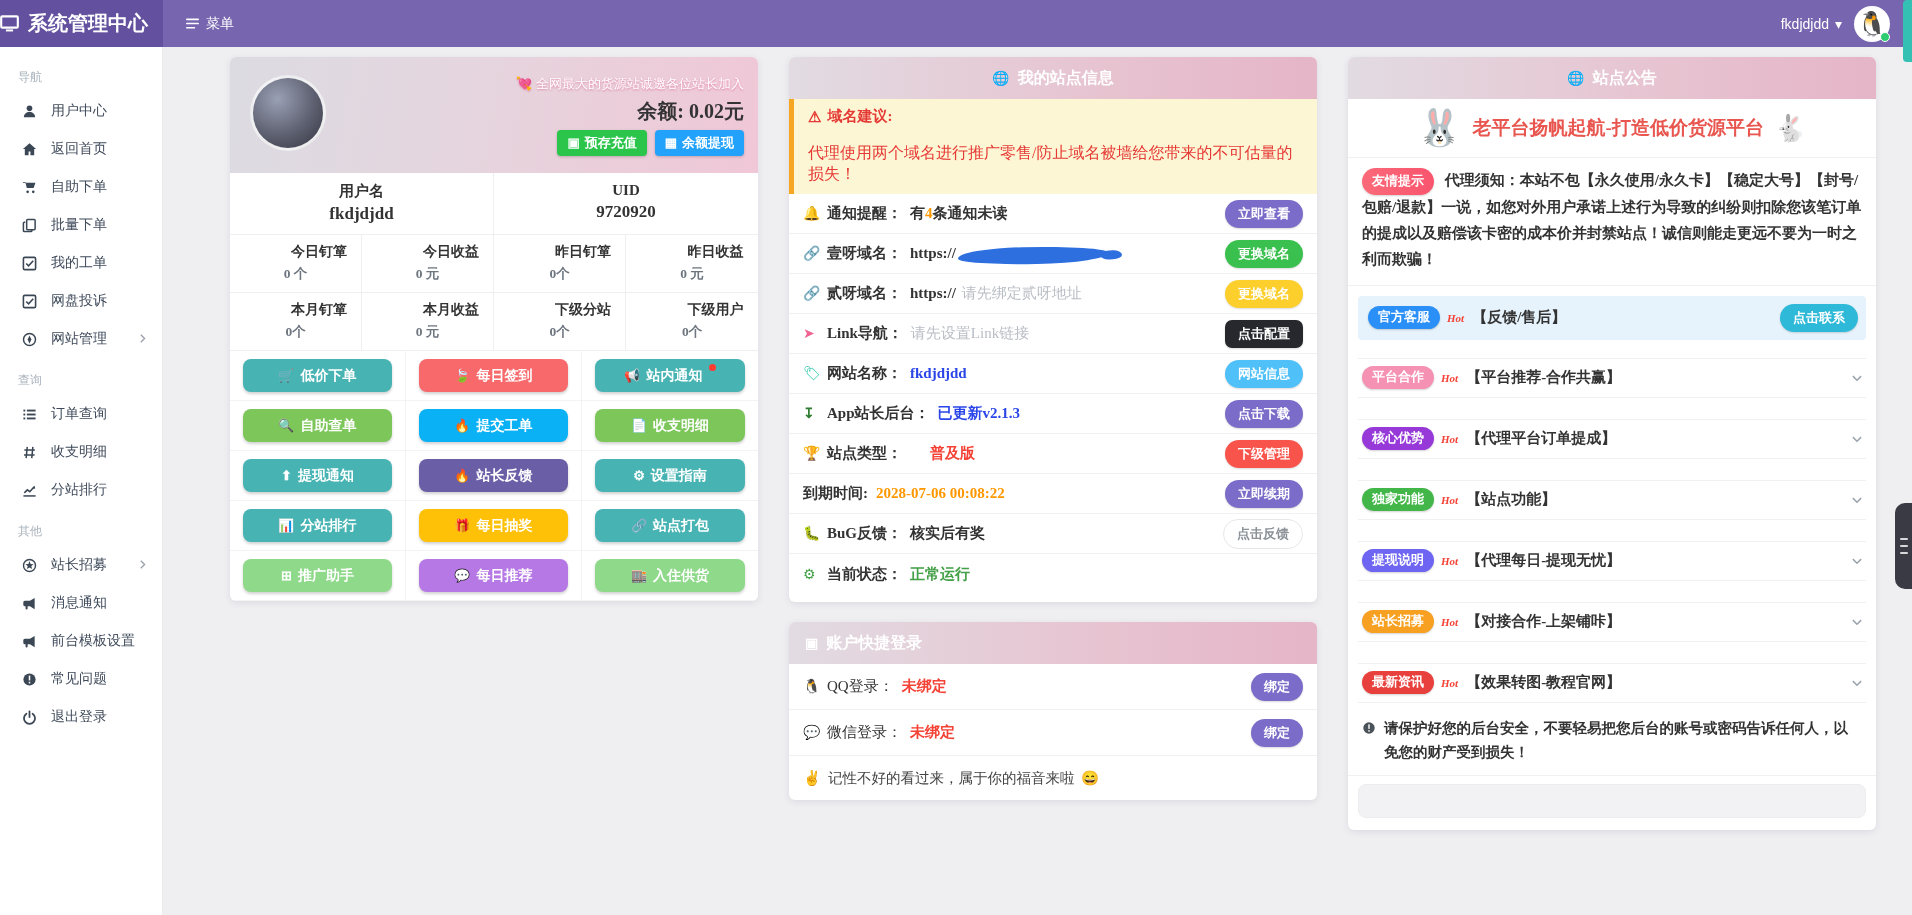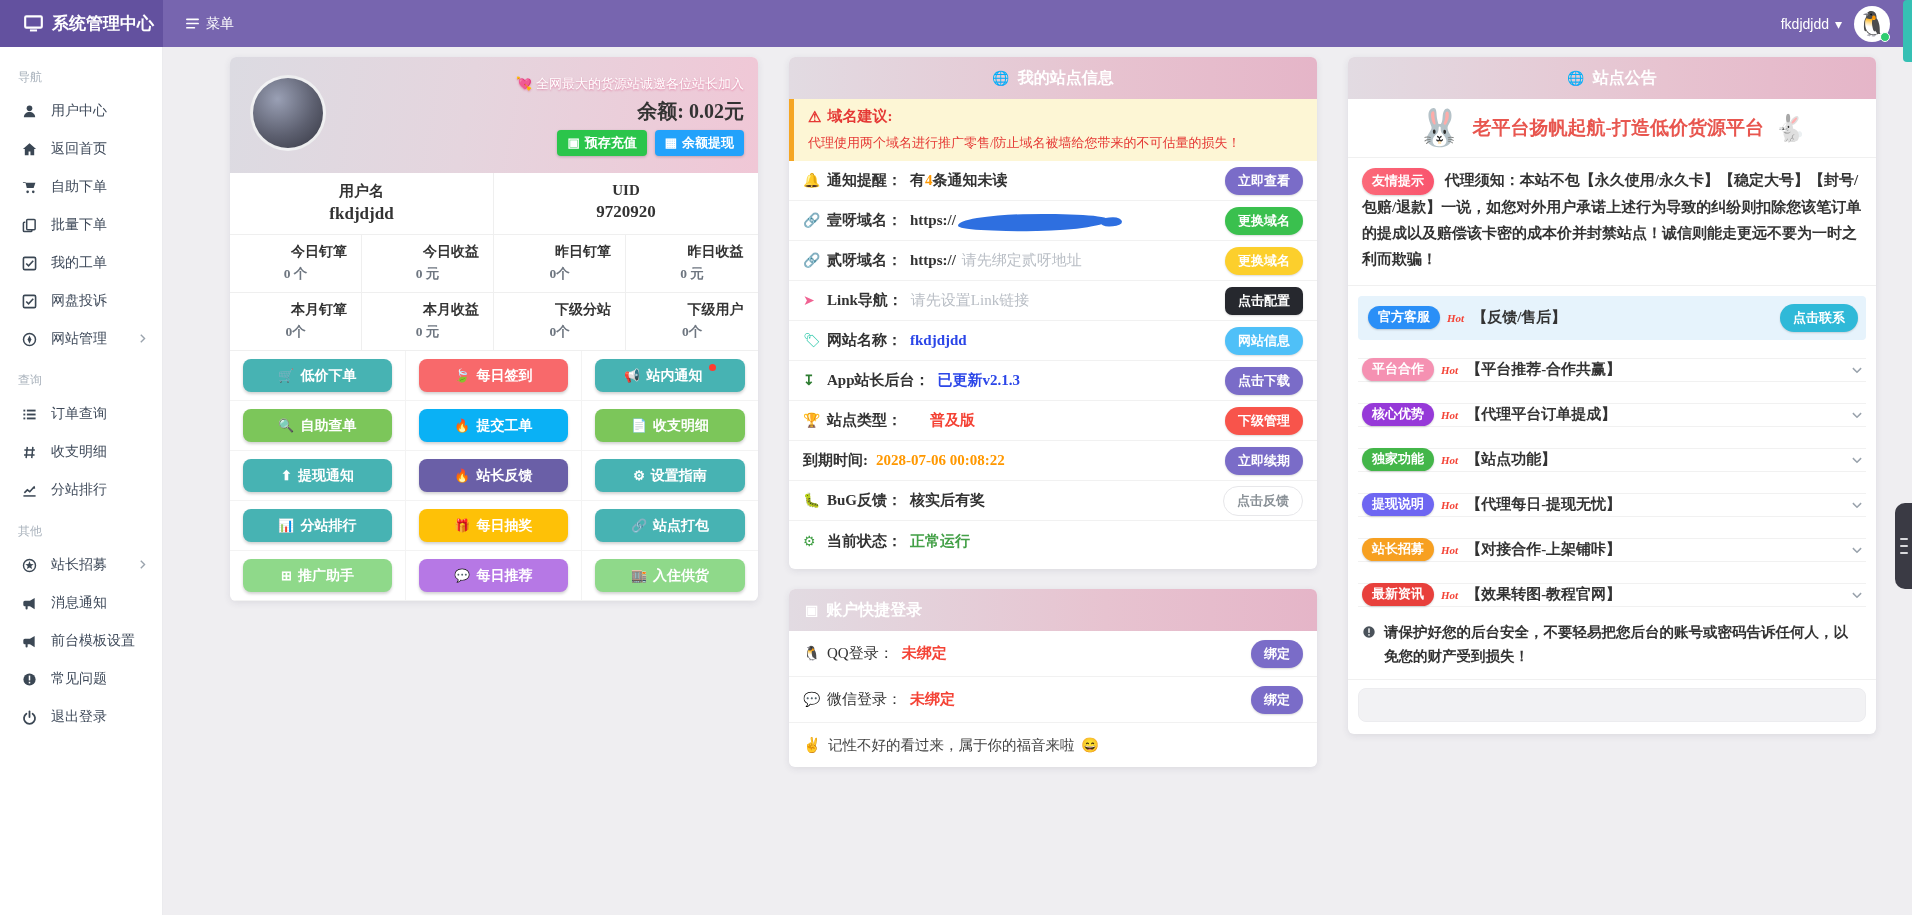--- a/index.html
+++ b/index.html
@@ -5,21 +5,21 @@
   * { margin:0; padding:0; box-sizing:border-box; }
   html,body { width:1912px; height:915px; overflow:hidden;
     font-family:"Liberation Sans","DejaVu Sans",sans-serif; background:#efeef1; }
   svg.ic { width:15px; height:15px; color:inherit; }
   svg.ic * { vector-effect:non-scaling-stroke; }
 
   
   .topbar { position:absolute; top:0; left:0; width:1912px; height:47px;
     background:#7765af; display:flex; align-items:center; z-index:30; }
   .brand { width:163px; height:47px; background:#63519f; color:#fff; display:flex;
-    align-items:center; gap:9px; padding-left:24px; font-weight:bold; font-size:17px; }
+    align-items:center; gap:9px; padding-left:0; font-weight:bold; font-size:20px; }
   .brand svg.ic { width:19px; height:19px; }
   .menu-toggle { color:#fff; font-size:14px; display:flex; align-items:center; gap:6px;
     margin-left:22px; cursor:pointer; }
   .topbar-right { margin-left:auto; display:flex; align-items:center; gap:12px; padding-right:22px; }
   .topbar-user { color:#fff; font-size:14px; display:flex; gap:6px; align-items:center; cursor:pointer; }
   .tb-avatar { width:36px; height:36px; border-radius:50%; background:#fff; position:relative;
     display:flex; align-items:center; justify-content:center; font-size:24px; }
   .tb-avatar .dot { position:absolute; right:0; bottom:0; width:10px; height:10px;
     border-radius:50%; background:#2ecc71; border:1.5px solid #fff; }
   .corner-accent { position:absolute; top:0; right:0; width:9px; height:62px;
@@ -81,21 +81,21 @@
   .qb-ico { font-size:13px; line-height:1; }
   .qb-dot { width:7px; height:7px; border-radius:50%; background:#ff3b30; position:relative; top:-8px; }
 
   
   .c-header { height:42px; display:flex; align-items:center; justify-content:center; gap:8px;
     background:linear-gradient(90deg,#e2dbe2 0%,#e7c3d0 60%,#e5b5c8 100%);
     color:#fff; font-weight:bold; font-size:16px; }
   .c-header.left { justify-content:flex-start; padding-left:16px; }
   .warn { background:#fdf6d5; border-left:5px solid #f5a623; padding:8px 14px 9px; }
   .warn-title { color:#e53935; font-weight:bold; font-size:15px; display:flex; gap:6px; align-items:center; }
-  .warn-text { color:#e53935; font-size:13px; margin-top:8px; }
+  .warn-text { color:#e53935; font-size:16px; margin-top:17px; }
   .info-row { display:flex; align-items:center; height:40px; padding:0 14px;
     border-bottom:1px solid #f1f1f1; font-size:15px; }
   .info-ico { width:24px; font-size:14px; flex:0 0 24px; }
   .info-label { font-weight:bold; color:#333; margin-right:8px; white-space:nowrap; }
   .v-dark { font-weight:bold; color:#333; }
   .v-muted { color:#b9bec5; }
   .v-blue { font-weight:bold; color:#2b46e8; }
   .v-red { font-weight:bold; color:#f44336;margin-left:20px; }
   .v-orange { font-weight:bold; color:#ff9800; }
   .v-green { font-weight:bold; color:#43a047; }
@@ -125,21 +125,21 @@
   .badge { display:inline-block; color:#fff; font-size:13px; font-weight:bold;
     padding:2px 10px 3px; border-radius:14px; margin-right:7px;
     box-shadow:0 1px 2px rgba(0,0,0,.18); white-space:nowrap; }
   .badge.tip { background:linear-gradient(90deg,#fb6a79,#f9556e); }
   .badge.svc { background:#2a8ff7; }
   .hot { color:#f44336; font-weight:800; font-style:italic; font-size:11px; margin-right:8px; }
   .svc-row { margin:10px 10px 18px; background:#e6f3fc; border-radius:4px; height:44px;
     display:flex; align-items:center; padding:0 8px 0 10px; }
   .svc-text { font-weight:bold; color:#333; font-size:15px; }
   .svc-btn { margin-left:auto; background:#2fb9d8; }
-  .acc-item { margin:0 10px 21px; height:24px; display:flex; align-items:center;
+  .acc-item { margin:0 10px 21px; height:40px; display:flex; align-items:center;
     border-top:1px solid #f1f1f1; border-bottom:1px solid #f1f1f1; padding:0 4px; cursor:pointer; }
   .acc-text { font-weight:bold; color:#333; font-size:15px; }
   .acc-chev { margin-left:auto; color:#9aa3ad; transform:rotate(90deg); }
   .acc-chev svg.ic { width:12px; height:12px; }
   .a-note { padding:0 14px 10px; font-size:14.5px; font-weight:bold; color:#333; line-height:1.65;
     display:flex; gap:6px; }
   .a-note .nic { flex:0 0 16px; color:#4a525a; padding-top:2px; }
   .a-footer { border-top:1px solid #f0f0f0; padding:8px 10px 12px; }
   .a-footer-strip { height:34px; background:#f2f2f4; border:1px solid #ececef; border-radius:8px; }
 

